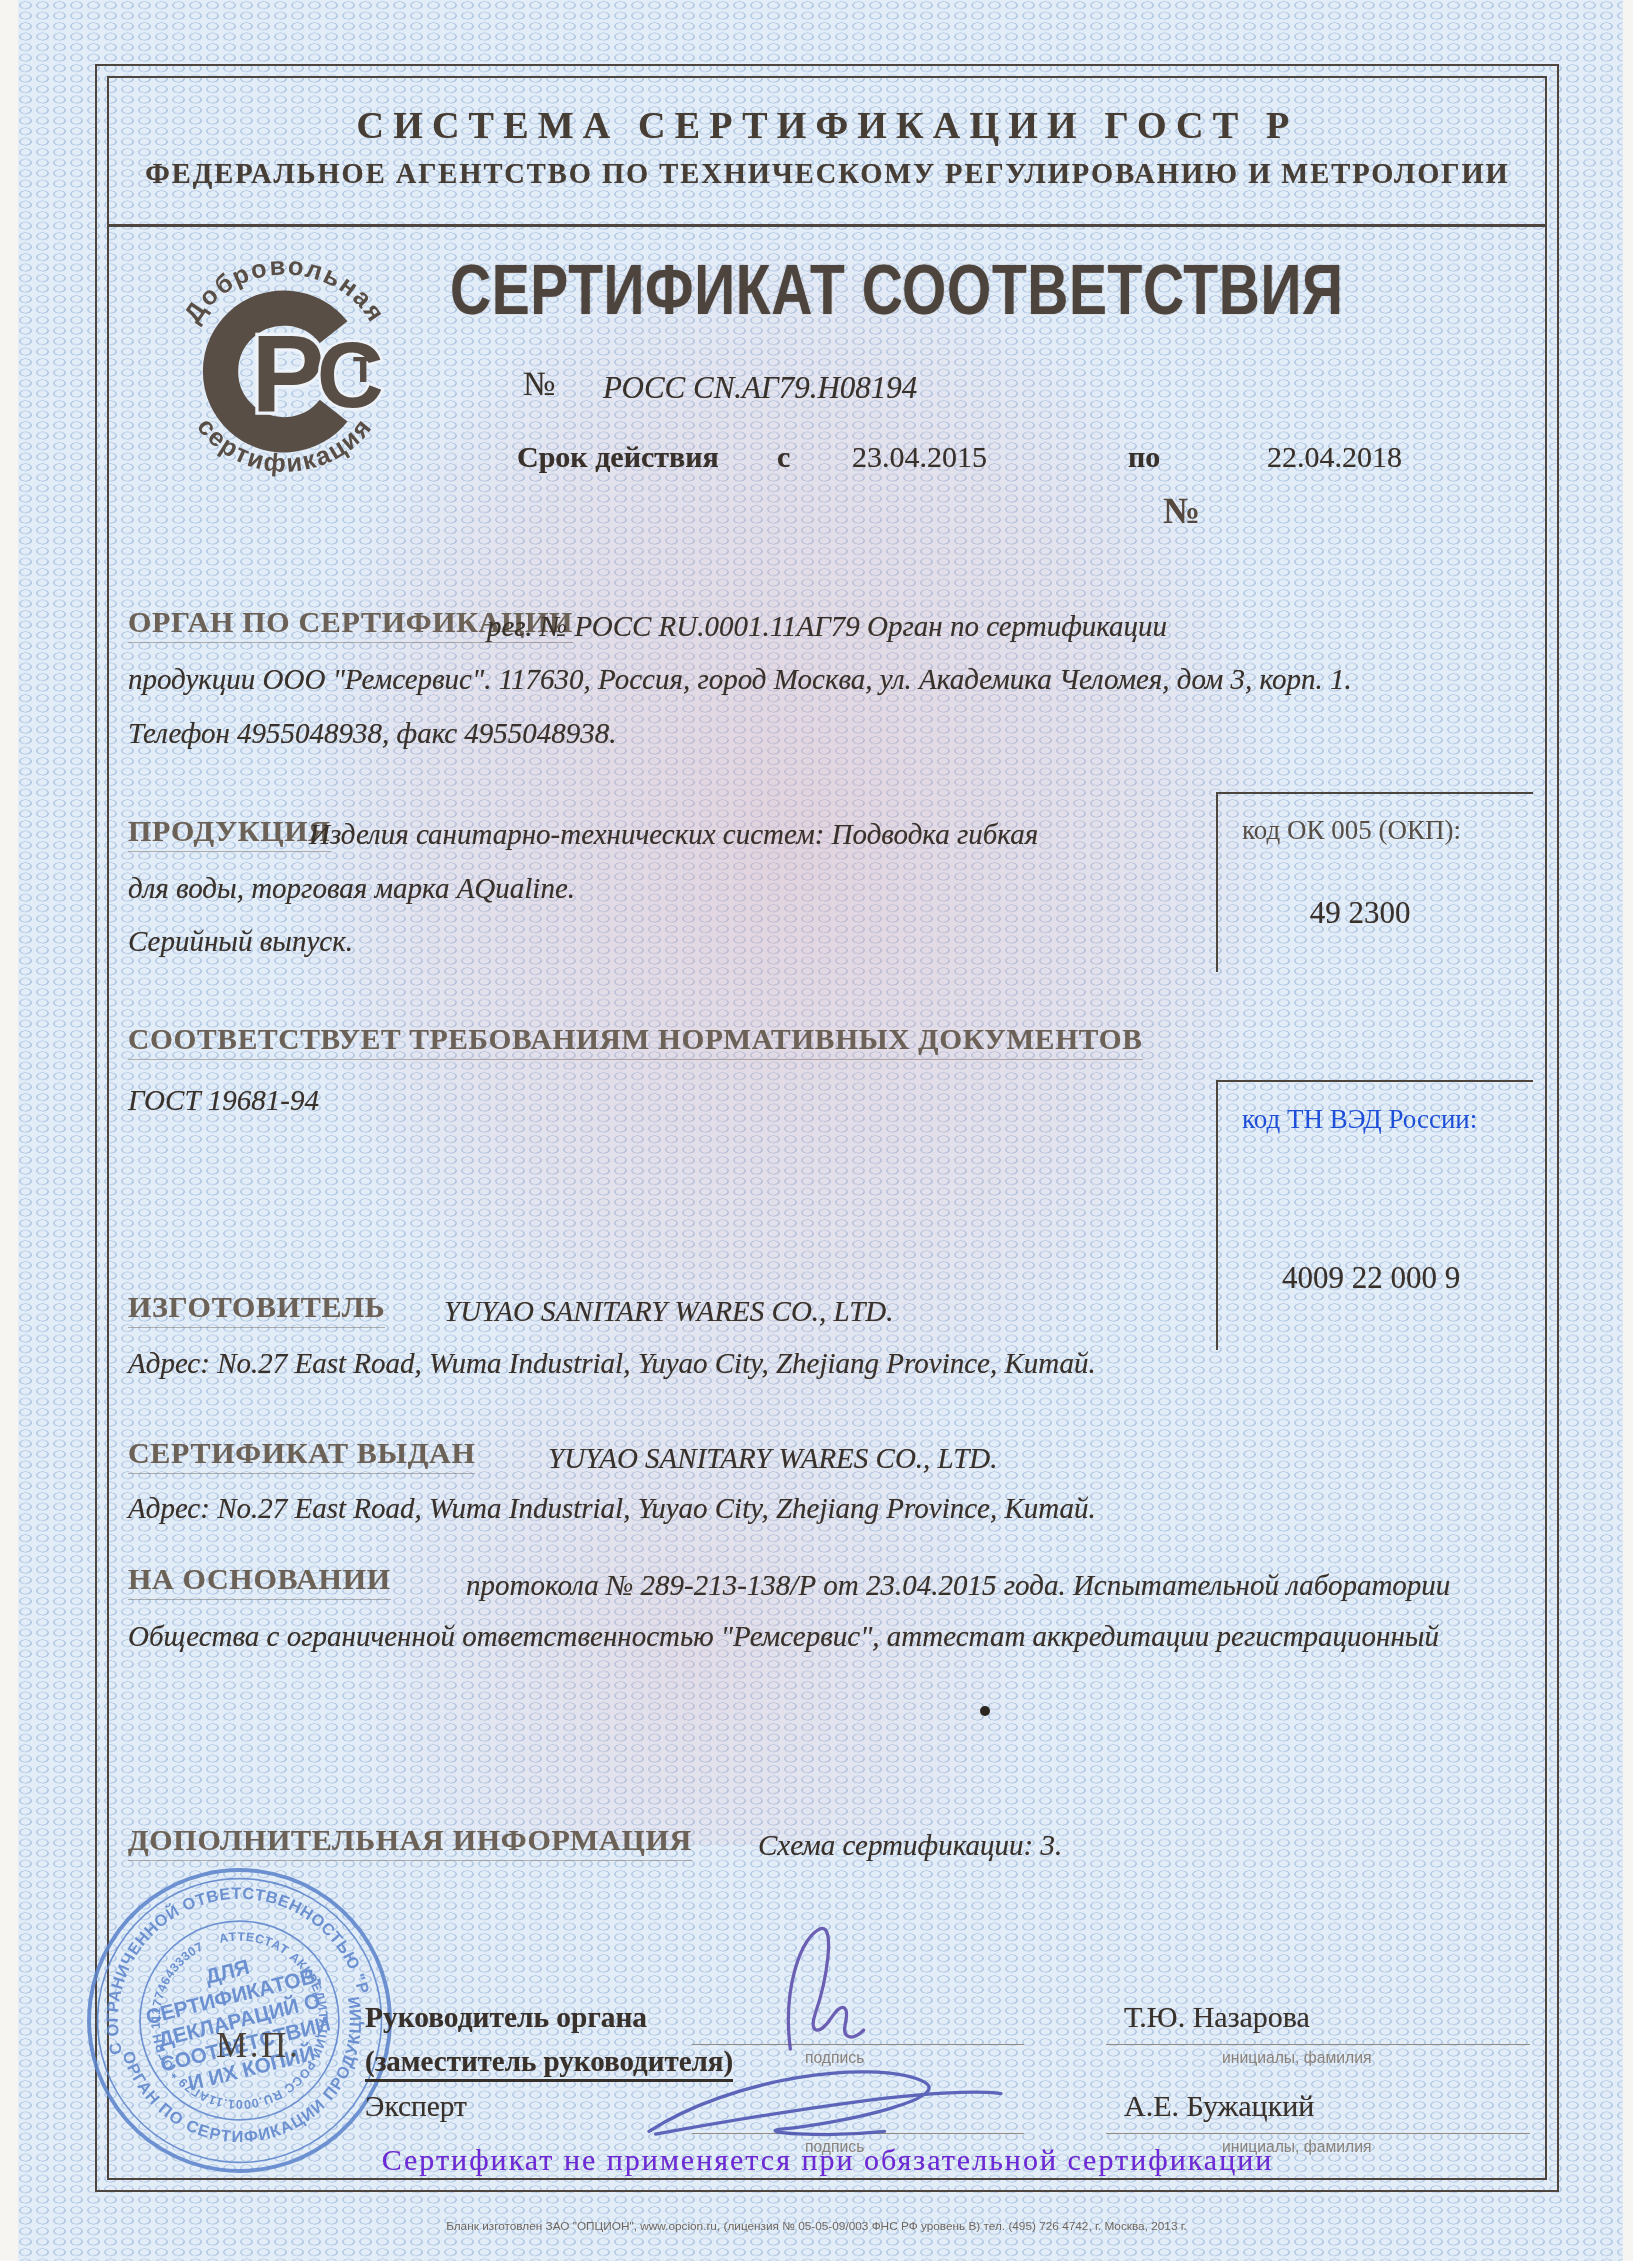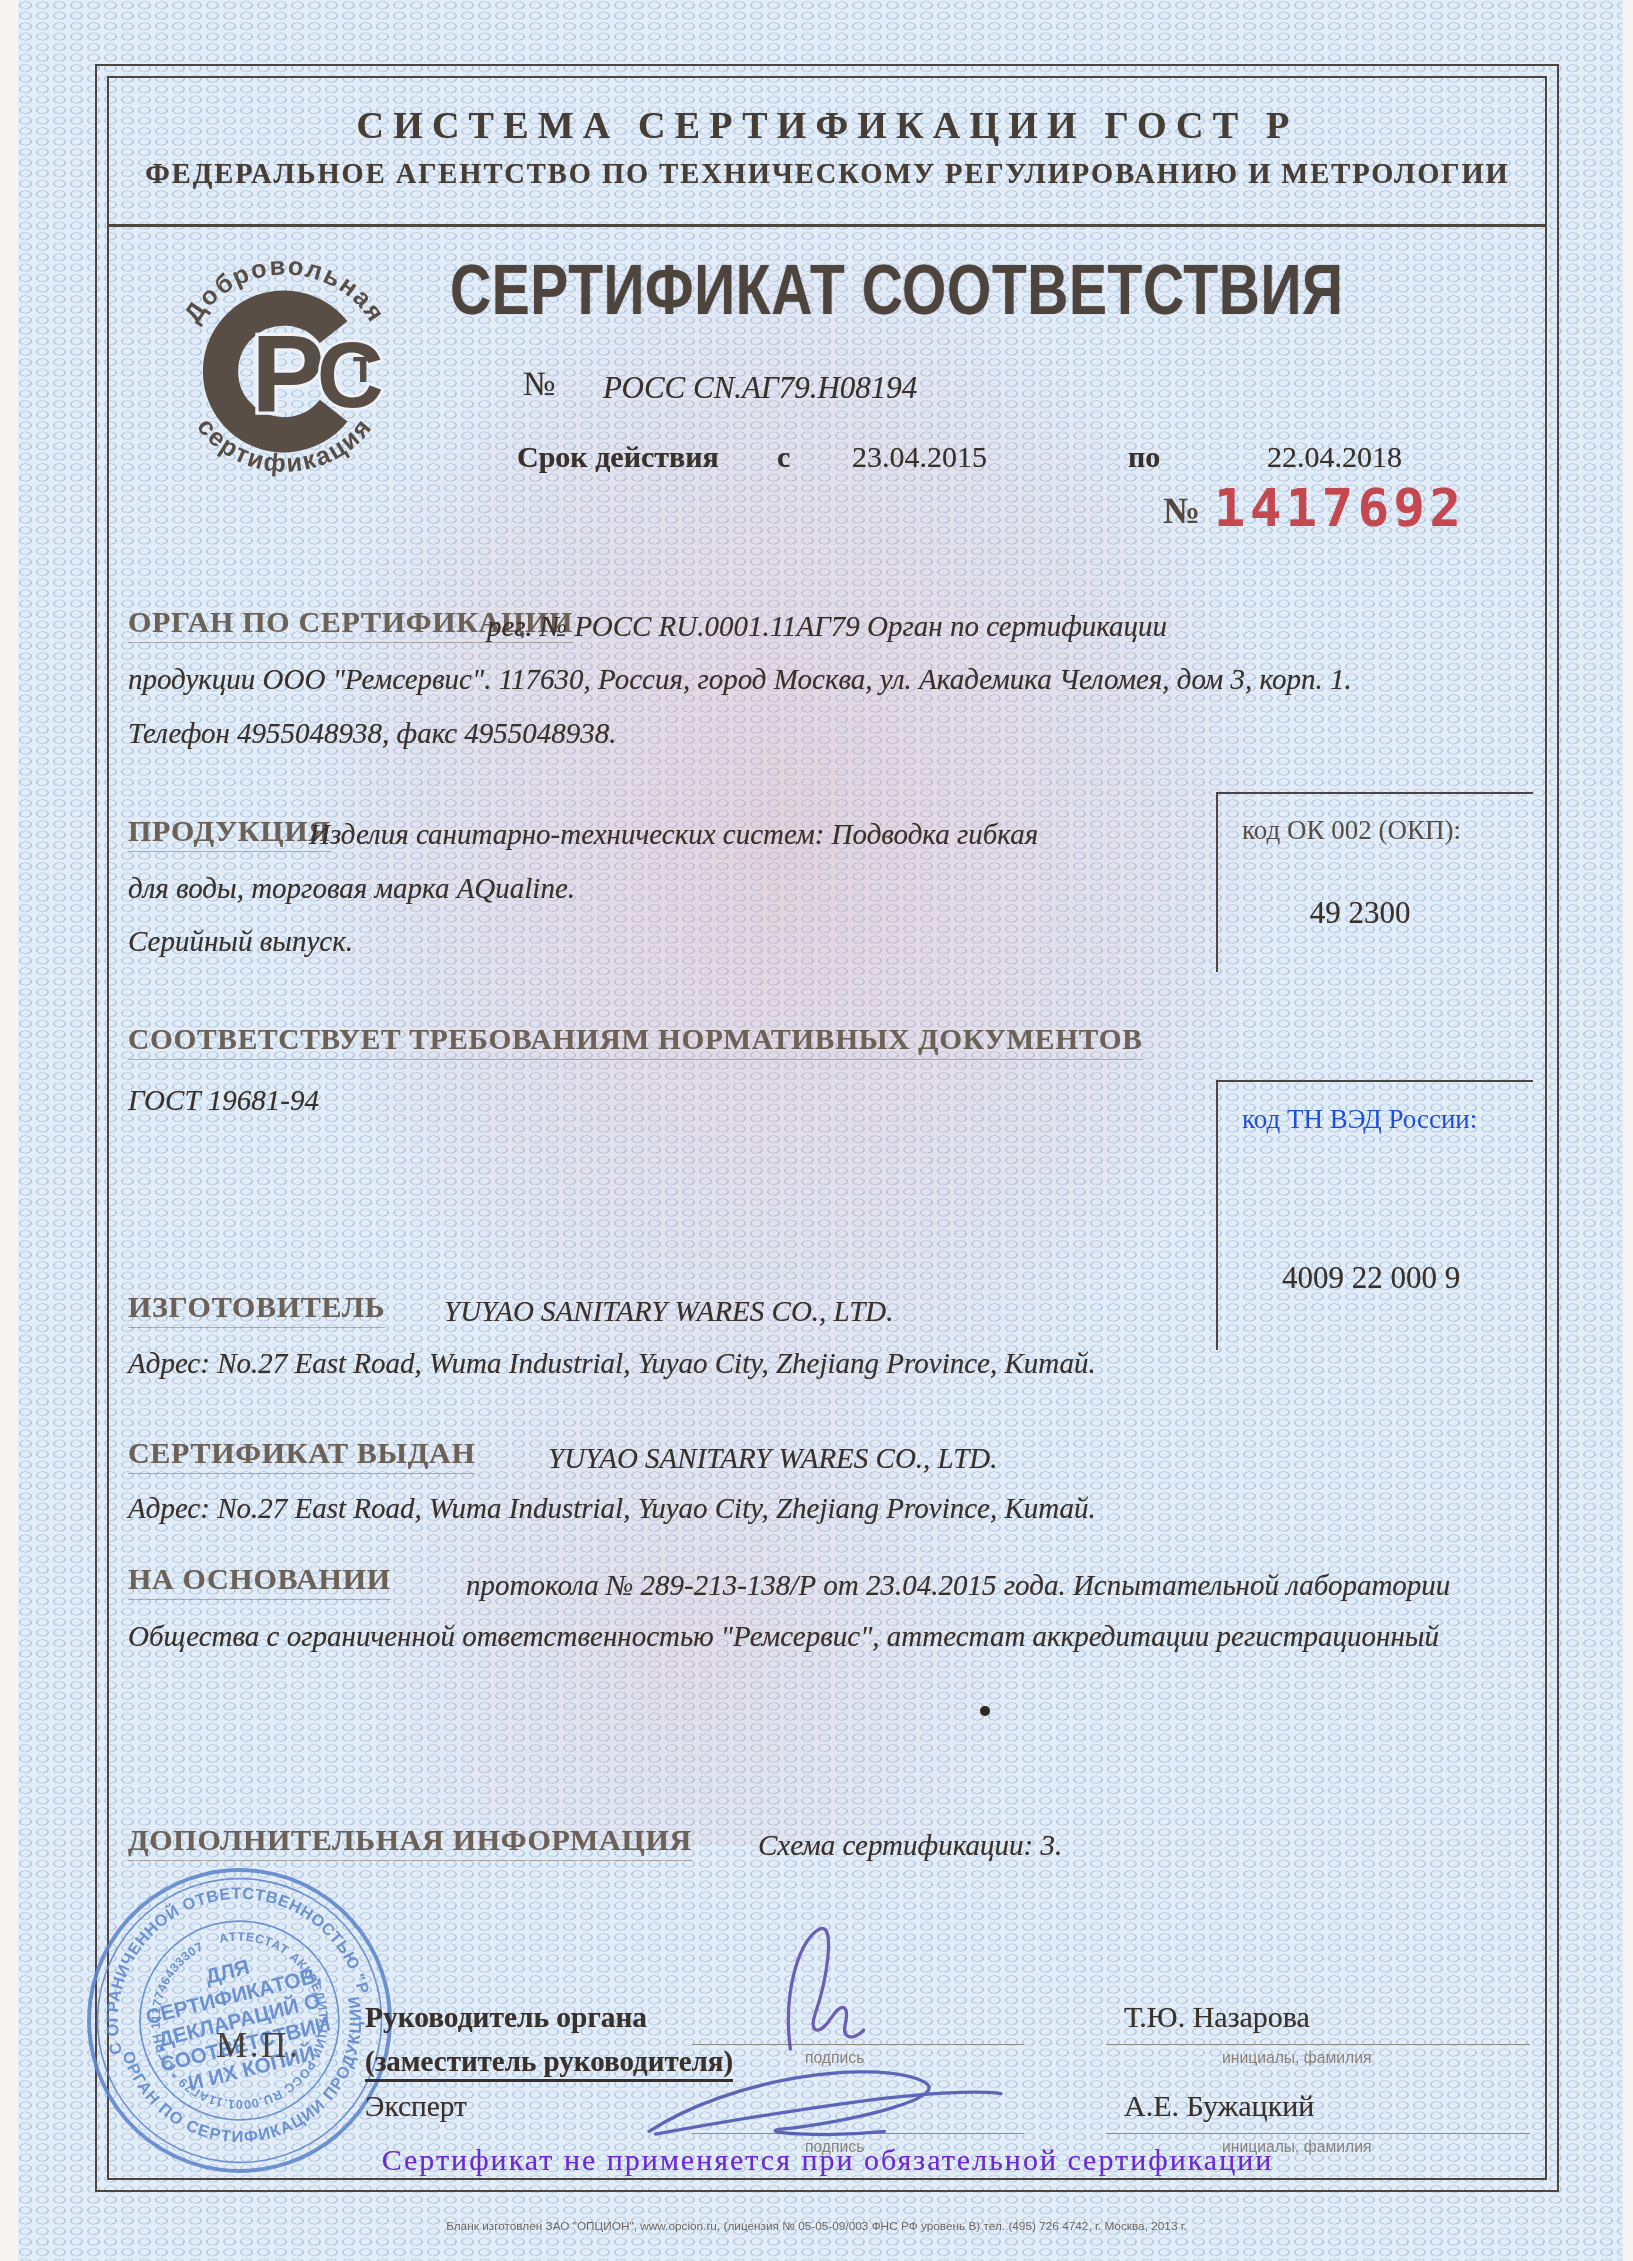--- a/index.html
+++ b/index.html
@@ -69,34 +69,33 @@
   <div class="abs ink" style="left:523px;top:365px;font-size:34px;">№</div>
   <div class="abs ink body44" style="left:603px;top:370px;font-size:31px;">РОСС CN.АГ79.Н08194</div>
 
   <div class="abs ink" style="left:517px;top:440px;font-size:30px;font-weight:bold;">Срок действия</div>
   <div class="abs ink" style="left:777px;top:440px;font-size:30px;font-weight:bold;">с</div>
   <div class="abs ink" style="left:852px;top:440px;font-size:30px;">23.04.2015</div>
   <div class="abs ink" style="left:1128px;top:440px;font-size:30px;font-weight:bold;">по</div>
   <div class="abs ink" style="left:1267px;top:440px;font-size:30px;">22.04.2018</div>
 
   <div class="abs" style="left:1163px;top:489px;font-size:37px;color:#55493f;font-weight:bold;">№</div>
-  <div class="abs red" style="left:1214px;top:478px;font-size:52px;">1417692</div>
 
   <div class="abs lbl" style="left:128px;top:605px;font-size:30px;">ОРГАН ПО СЕРТИФИКАЦИИ</div>
   <div class="abs ink body44" style="left:487px;top:610px;">рег. № РОСС RU.0001.11АГ79 Орган по сертификации</div>
   <div class="abs ink body44" style="left:128px;top:663px;white-space:nowrap;">продукции ООО "Ремсервис". 117630, Россия, город Москва, ул. Академика Челомея, дом 3, корп. 1.</div>
   <div class="abs ink body44" style="left:128px;top:717px;">Телефон 4955048938, факс 4955048938.</div>
 
   <div class="abs lbl" style="left:128px;top:814px;font-size:30px;">ПРОДУКЦИЯ</div>
   <div class="abs ink body44" style="left:309px;top:818px;">Изделия санитарно-технических систем: Подводка гибкая</div>
   <div class="abs ink body44" style="left:128px;top:872px;">для воды, торговая марка AQualine.</div>
   <div class="abs ink body44" style="left:128px;top:925px;">Серийный выпуск.</div>
 
   <div class="boxcode" style="left:1216px;top:792px;width:315px;height:178px;"></div>
-  <div class="abs" style="left:1242px;top:815px;font-size:27px;color:#564d44;">код ОК 002 (ОКП):</div>
+  <div class="abs" style="left:1242px;top:815px;font-size:27px;color:#564d44;">код ОК 005 (ОКП):</div>
   <div class="abs ink" style="left:1216px;top:895px;width:288px;text-align:center;font-size:31px;">49 2300</div>
 
   <div class="abs lbl" style="left:128px;top:1023px;font-size:29.4px;">СООТВЕТСТВУЕТ ТРЕБОВАНИЯМ НОРМАТИВНЫХ ДОКУМЕНТОВ</div>
   <div class="abs ink body44" style="left:128px;top:1084px;">ГОСТ 19681-94</div>
 
   <div class="boxcode" style="left:1216px;top:1080px;width:315px;height:268px;"></div>
   <div class="abs" style="left:1242px;top:1104px;font-size:27px;color:#1d4ed8;">код ТН ВЭД России:</div>
   <div class="abs ink" style="left:1224px;top:1260px;width:294px;text-align:center;font-size:31px;">4009 22 000 9</div>
 
   <div class="abs lbl" style="left:128px;top:1290px;font-size:30px;">ИЗГОТОВИТЕЛЬ</div>

